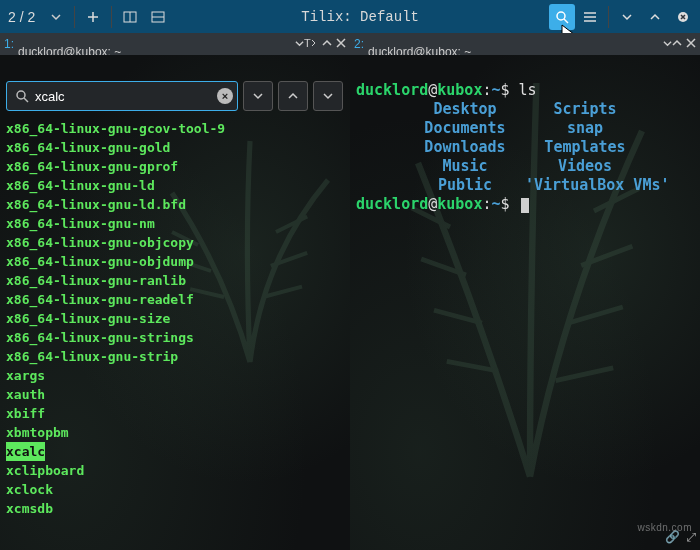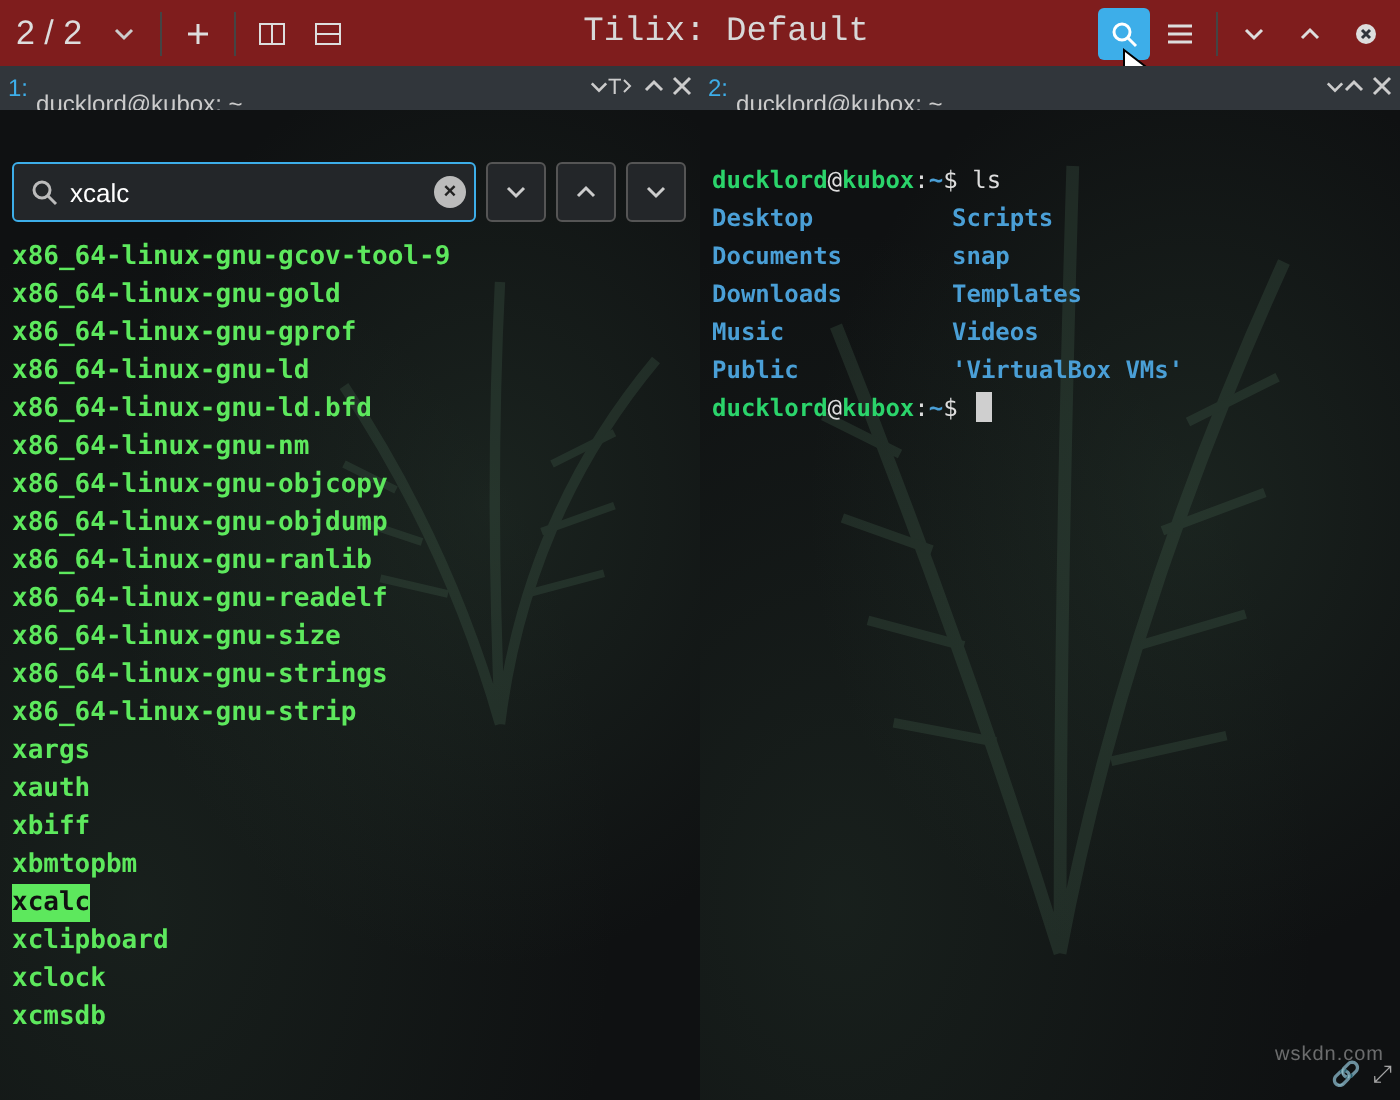--- a/index.html
+++ b/index.html
@@ -7,26 +7,26 @@
   width: 700px; height: 550px;
   background: #2a2e32;
   font-family: "DejaVu Sans Mono", monospace;
   font-size: 13px;
   color: #d0d0d0;
   overflow: hidden;
   position: relative;
 }
 .titlebar {
   height: 33px;
-  background: #7f1d1d;
+  background: #0c4a6e;
   display: flex;
   align-items: center;
   color: #d8d8d8;
   font-family: sans-serif;
-  font-size: 17px;
+  font-size: 14px;
 }
 .tb-left { display: flex; align-items: center; gap: 2px; padding-left: 4px; }
 .tb-btn {
   width: 26px; height: 26px;
   display: flex; align-items: center; justify-content: center;
   color: #d8d8d8;
   border-radius: 3px;
 }
 .tb-btn.search { background: #3daee9; color: #fff; }
 .tb-sep { width: 1px; height: 22px; background: #444; margin: 0 3px; }
@@ -93,29 +93,29 @@
   top: 64px; left: 6px; right: 0; bottom: 0;
   line-height: 19px;
   font-weight: bold;
 }
 .res { color: #5de85d; }
 .res.match { color: #111; background: #5de85d; display: inline-block; }
 .rcontent {
   position: absolute; top: 26px; left: 6px; right: 6px;
   line-height: 19px;
   font-family: "DejaVu Sans Mono", monospace;
-  font-size: 12px;
+  font-size: 15px;
 }
 .prompt .user { color: #2bd46b; font-weight: bold; }
 .prompt .host { color: #2bd46b; font-weight: bold; }
 .prompt .path { color: #4a9fd6; font-weight: bold; }
 .prompt .sep  { color: #ddd; }
 .cmd { color: #ddd; }
 .dircol { display: inline-block; width: 120px; color: #4a9fd6; font-weight: bold; }
-.dirrow { white-space: nowrap; }
+.dirrow { white-space: nowrap; text-align: center; }
 .cursor-block {
   display: inline-block; width: 8px; height: 15px;
   background: #cfcfcf; vertical-align: text-bottom; margin-left: 2px;
 }
 .corner-icons {
   position: absolute;
   right: 4px; bottom: 6px;
   display: flex; gap: 6px;
   opacity: .8;
   font-family: sans-serif; font-size: 12px; color: #ccc;

